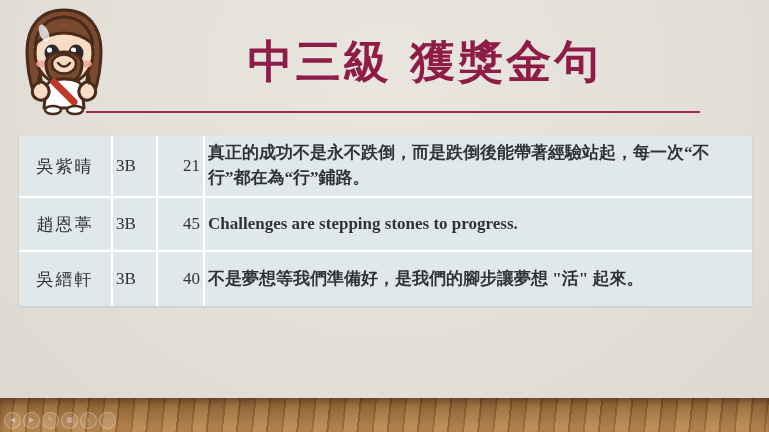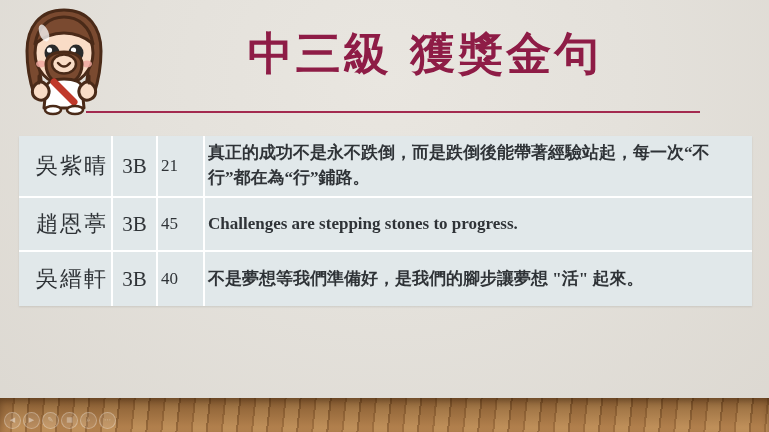--- a/index.html
+++ b/index.html
@@ -76,21 +76,21 @@
     left: 12px;
     top: 6px;
     width: 104px;
     height: 112px;
   }
 
   
   #title {
     position: absolute;
     left: 125px;
-    top: 26px;
+    top: 34px;
     width: 600px;
     text-align: center;
     color: #8e1c46;
     font-size: 45px;
     line-height: 1.25;
     letter-spacing: 3px;
     font-family: "DejaVu Serif", "Liberation Serif", serif;
     font-weight: 700;
     white-space: nowrap;
   }
@@ -126,32 +126,31 @@
   }
   #quote-table tr:last-child td {
     border-bottom: none;
   }
   #quote-table td.quote {
     border-right: none;
     font-weight: bold;
   }
   .c-name {
     width: 86px;
-    text-align: right;
-    font-size: 22px;
+    text-align: center;
+    font-size: 17px;
     letter-spacing: 2px;
   }
   .c-class {
     width: 37px;
-    text-align: center;
-    font-size: 21px;
+    font-size: 17px;
   }
   .c-num {
     width: 39px;
-    text-align: left;
+    text-align: right;
     font-size: 17px;
   }
   .c-quote {
     text-align: left;
     font-size: 17px;
     line-height: 1.45;
     padding-left: 8px;
     padding-right: 6px;
   }
   .row-h {

